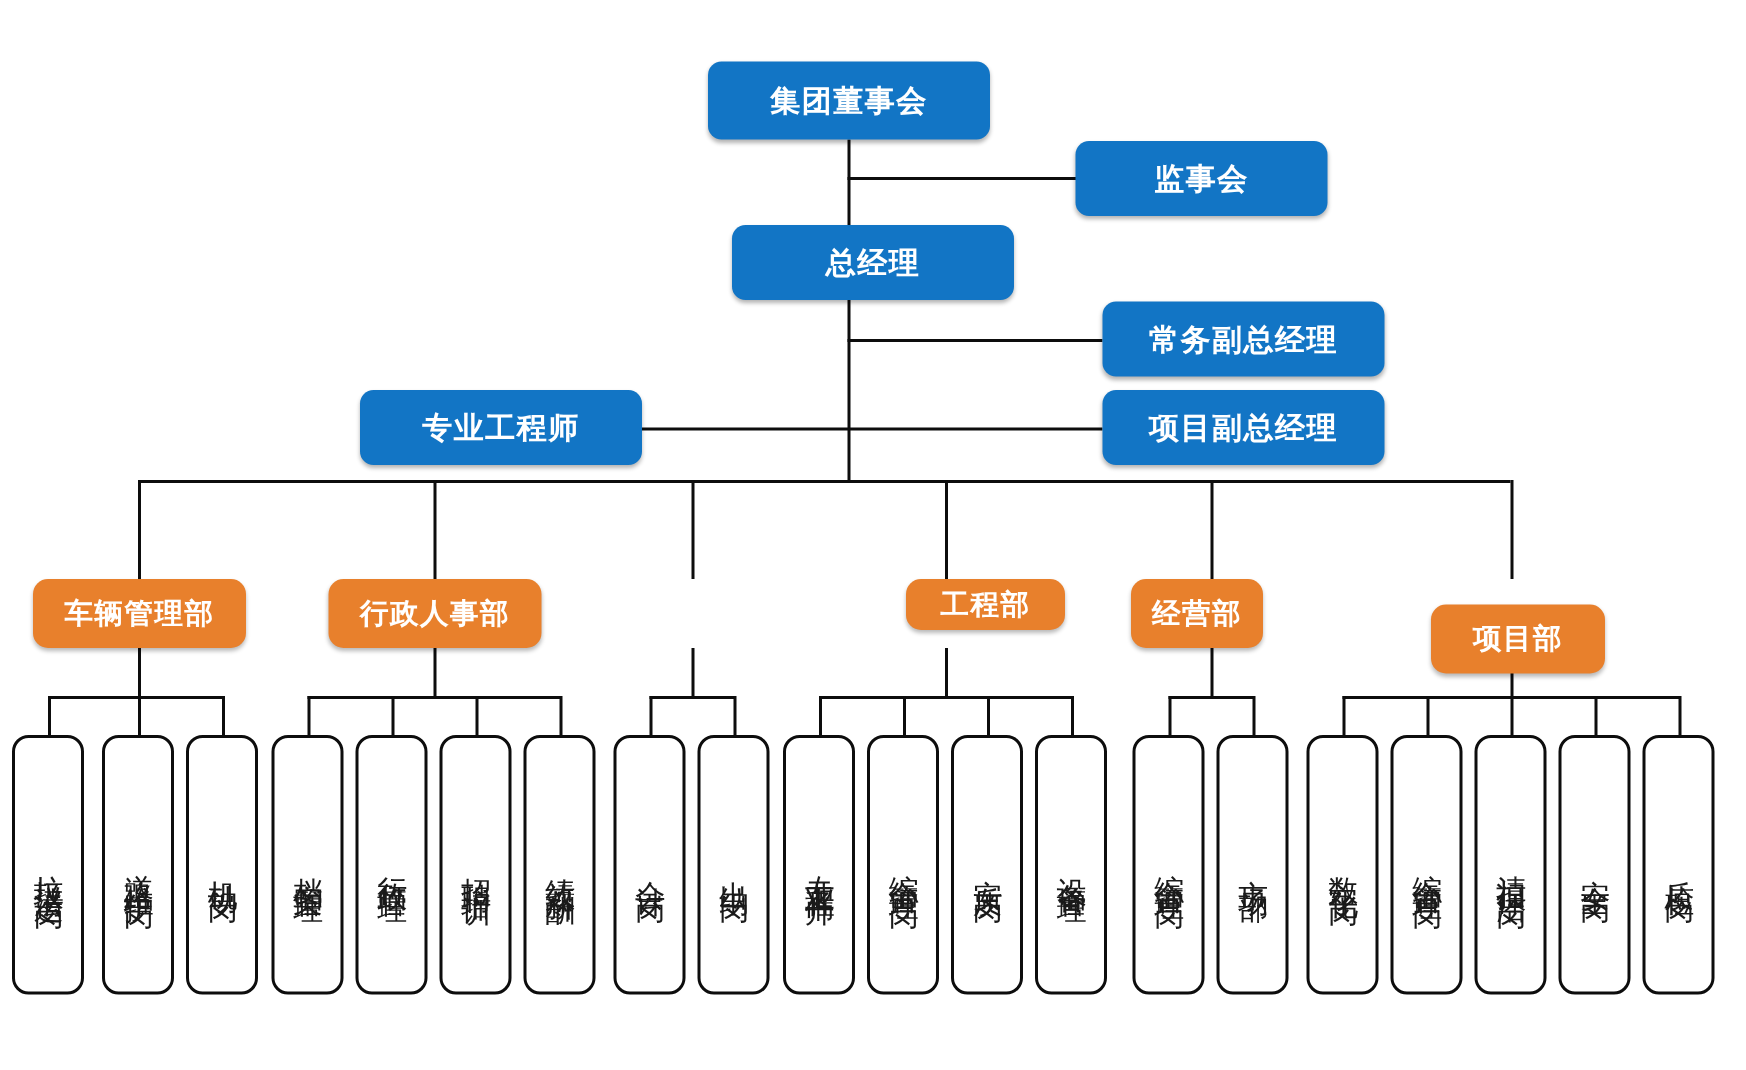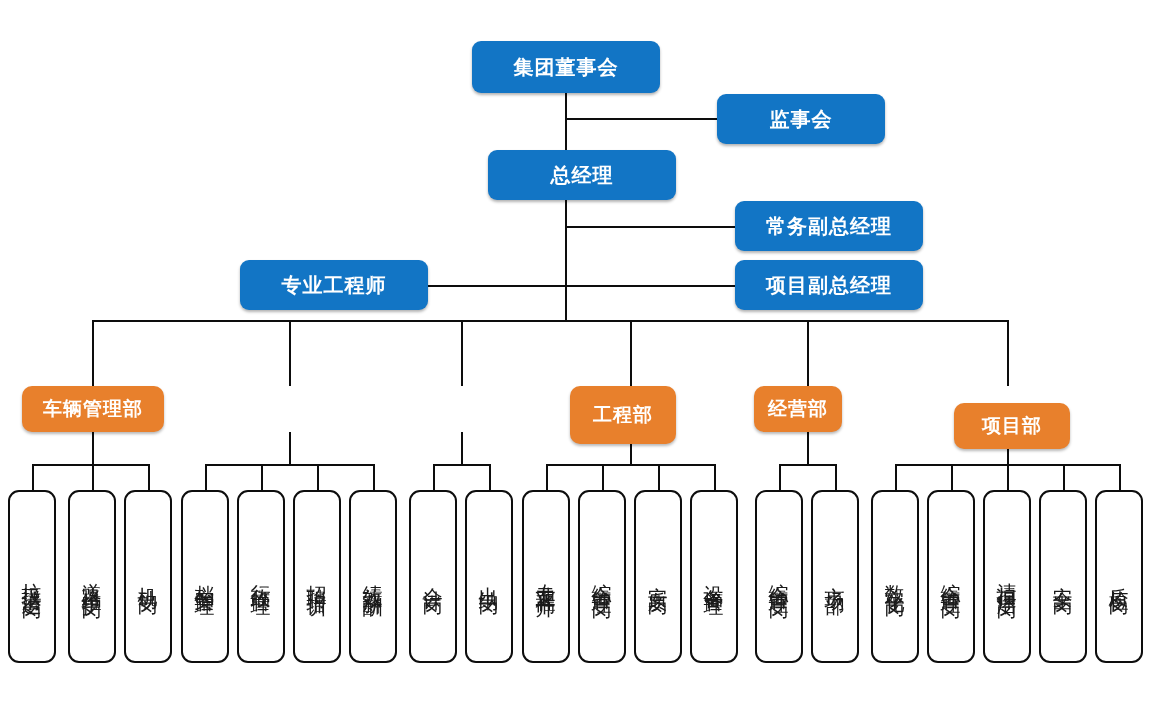--- a/index.html
+++ b/index.html
@@ -99,21 +99,22 @@
   <div class="ln bus" style="left:92px;top:320px;width:915px;"></div>
 
   <div class="ln v" style="left:92px;top:320px;height:66px;"></div>
   <div class="ln v" style="left:289px;top:320px;height:66px;"></div>
   <div class="ln v" style="left:461px;top:320px;height:66px;"></div>
   <div class="ln v" style="left:630px;top:320px;height:66px;"></div>
   <div class="ln v" style="left:807px;top:320px;height:66px;"></div>
   <div class="ln v" style="left:1007px;top:320px;height:66px;"></div>
 
   <div class="node dept" style="left:22px;top:386px;width:142px;height:46px;">车辆管理部</div>
-  <div class="node dept" style="left:570px;top:386px;width:106px;height:58px;">工程部</div>
+  <div class="node dept" style="left:219px;top:386px;width:142px;height:46px;">行政人事部</div>
+  <div class="node dept" style="left:604px;top:386px;width:106px;height:34px;">工程部</div>
   <div class="node dept" style="left:754px;top:386px;width:88px;height:46px;">经营部</div>
   <div class="node dept" style="left:954px;top:403px;width:116px;height:46px;">项目部</div>
 
   <div class="ln v" style="left:92px;top:432px;height:33px;"></div>
   <div class="ln h" style="left:32px;top:464px;width:117px;"></div>
   <div class="ln v" style="left:32px;top:464px;height:27px;"></div>
   <div class="ln v" style="left:92px;top:464px;height:27px;"></div>
   <div class="ln v" style="left:148px;top:464px;height:27px;"></div>
 
   <div class="ln v" style="left:289px;top:432px;height:33px;"></div>

